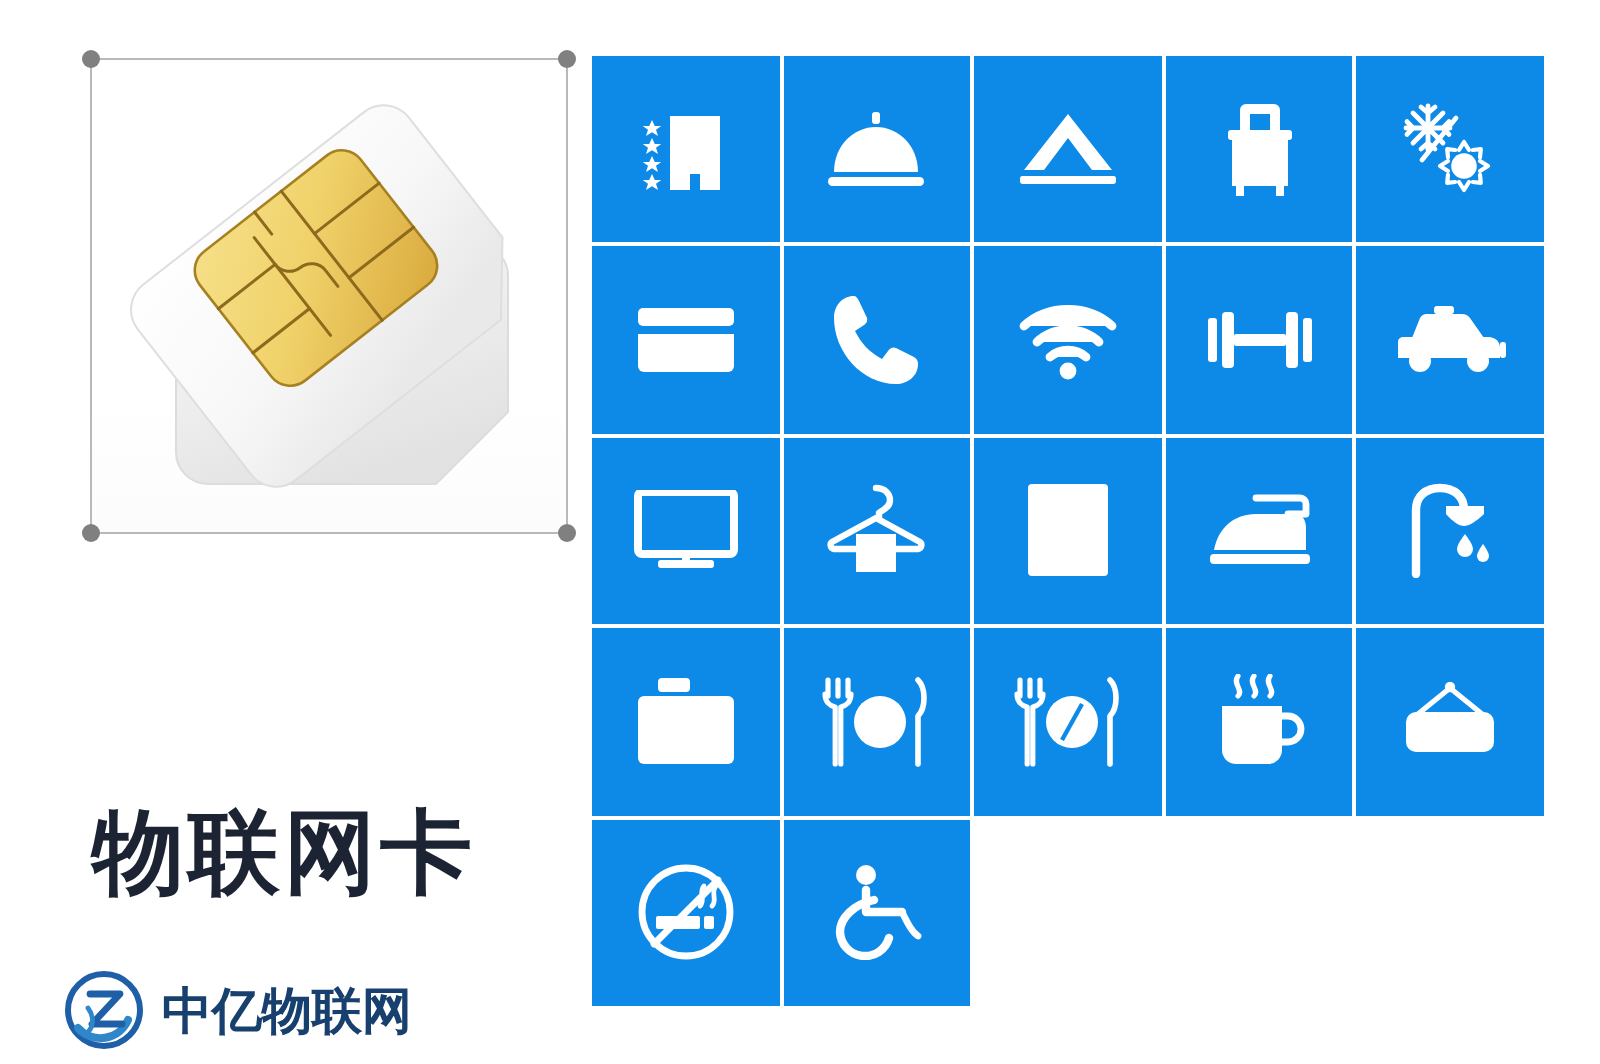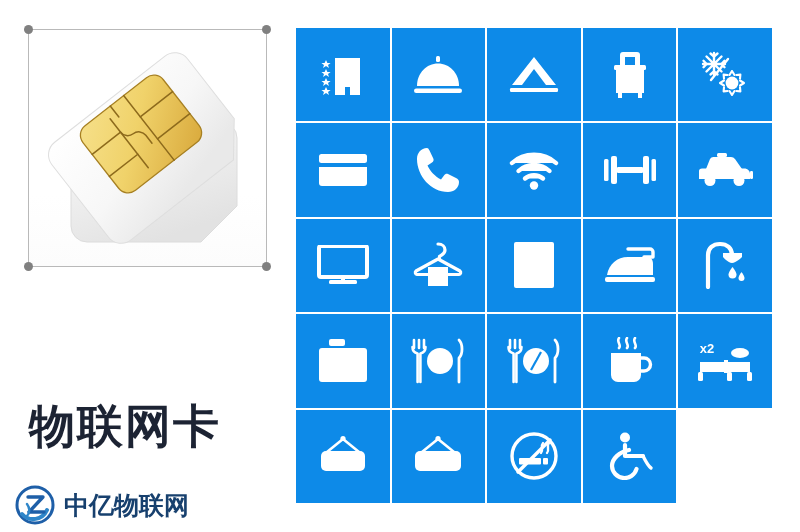--- a/index.html
+++ b/index.html
@@ -11,21 +11,21 @@
     width: 800px;
     height: 532px;
     position: relative;
     overflow: hidden;
     font-family: "Liberation Sans", "DejaVu Sans", sans-serif;
   }
 
   
   #left-panel {
     position: absolute;
-    left: 0; top: 0;
+    left: 17px; top: 0;
     width: 290px; height: 532px;
     background: #ffffff;
   }
 
   
   #selection-frame {
     position: absolute;
     left: 28px; top: 29px;
     width: 239px; height: 238px;
     border: 1px solid #b9b9b9;
@@ -409,49 +409,30 @@
       <g class="stroke-only" stroke-width="2.6" stroke-linecap="round">
         <path d="M13 11 C16 8 10 5 13 1"></path>
         <path d="M21 11 C24 8 18 5 21 1"></path>
         <path d="M29 11 C32 8 26 5 29 1"></path>
       </g>
       <path d="M5 16 L35 16 L35 38 A7 7 0 0 1 28 45 L12 45 A7 7 0 0 1 5 38 Z"></path>
       <path d="M35 21 L38 21 A6.5 6.5 0 0 1 38 34 L35 34" class="stroke-only" stroke-width="3.4" stroke-linecap="round"></path>
     </svg>
   </div>
 
-  <div class="tile">
-    <svg width="54" height="42" viewBox="0 0 54 42">
-      <text x="9" y="13" font-family="Liberation Sans, sans-serif" font-size="13" font-weight="700" text-anchor="middle">x2</text>
-      <ellipse cx="42" cy="13" rx="9" ry="5"></ellipse>
-      <path d="M2 22 L52 22 L52 32 L2 32 Z"></path>
-      <rect x="0" y="32" width="5" height="9" rx="1.5"></rect>
-      <rect x="29" y="32" width="5" height="9" rx="1.5"></rect>
-      <rect x="49" y="32" width="5" height="9" rx="1.5"></rect>
-      <rect x="26" y="20" width="4" height="13" fill="#0d8ae8"></rect>
-    </svg>
-  </div>
 
   <div class="tile">
     <svg width="56" height="42" viewBox="0 0 56 42">
       <path d="M28 4 L44 17 M28 4 L12 17" class="stroke-only" stroke-width="2.6" stroke-linecap="round"></path>
       <circle cx="28" cy="3.5" r="2.6"></circle>
       <rect x="6" y="16" width="44" height="20" rx="5"></rect>
       <text x="28" y="31" font-family="Liberation Sans, sans-serif" font-size="13.5" font-weight="700" text-anchor="middle" fill="#0d8ae8">OPEN</text>
     </svg>
   </div>
 
-  <div class="tile">
-    <svg width="56" height="42" viewBox="0 0 56 42">
-      <path d="M28 4 L44 17 M28 4 L12 17" class="stroke-only" stroke-width="2.6" stroke-linecap="round"></path>
-      <circle cx="28" cy="3.5" r="2.6"></circle>
-      <rect x="5" y="16" width="46" height="20" rx="5"></rect>
-      <text x="28" y="31" font-family="Liberation Sans, sans-serif" font-size="12.5" font-weight="700" text-anchor="middle" fill="#0d8ae8">CLOSE</text>
-    </svg>
-  </div>
 
   <div class="tile">
     <svg width="50" height="50" viewBox="0 0 50 50">
       <circle cx="25" cy="25" r="22" class="stroke-only" stroke-width="3.4"></circle>
       <path d="M9 41 L41 9" class="stroke-only" stroke-width="3.4" stroke-linecap="round"></path>
       <rect x="10" y="27" width="22" height="6.5" rx="1"></rect>
       <rect x="34" y="27" width="5" height="6.5" rx="1"></rect>
       <g class="stroke-only" stroke-width="2.4" stroke-linecap="round">
         <path d="M32 22 C35 19 31 15 34 12"></path>
         <path d="M38 22 C41 19 37 15 40 12"></path>

